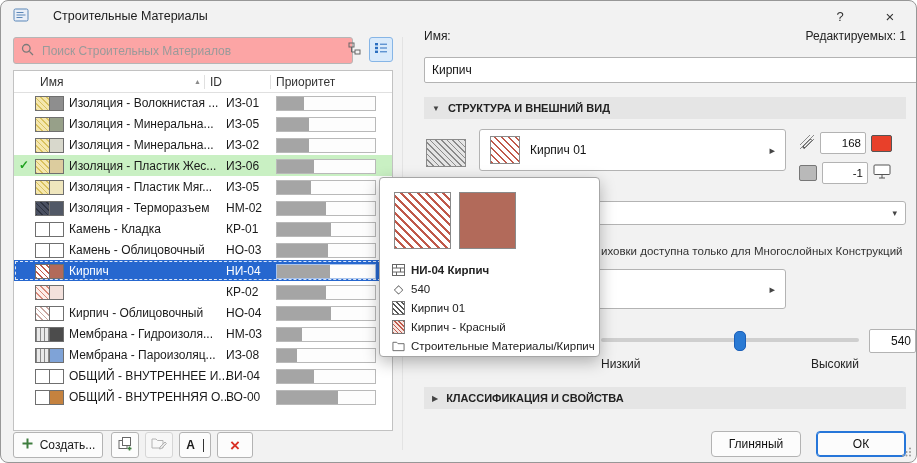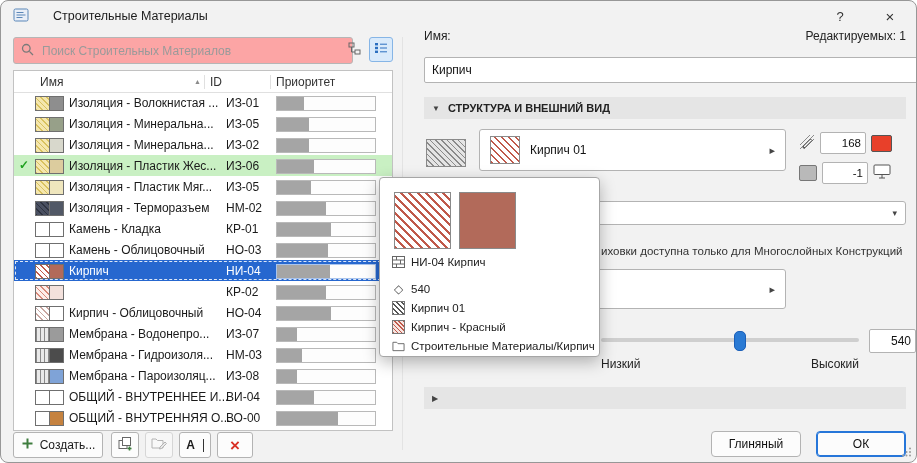--- a/index.html
+++ b/index.html
@@ -85,21 +85,21 @@
   .prio-input { top:304px; left:445px; width:37px; height:22px; border:1px solid #b3b3b3; border-radius:2px; background:#fff; font:inherit; text-align:right; padding:0 4px; color:#111; }
   .minmax { top:332px; left:177px; width:258px; display:flex; justify-content:space-between; color:#222; }
   .btn { top:406px; height:26px; width:90px; border:1px solid #b3b3b3; border-radius:4px; background:#fcfcfc; font:inherit; color:#111; }
   .btn.cancel { left:287px; }
   .btn.ok { left:392px; border:1px solid #2676d9; box-shadow:0 0 0 1px #2676d9 inset; }
   
   .tooltip { position:absolute; left:378px; top:176px; width:219px; height:178px; background:#fff; border:1px solid #a6a6a6; border-radius:4px; box-shadow:0 5px 16px rgba(0,0,0,.28); z-index:20; }
   .tt-sw { position:absolute; top:14px; width:55px; height:55px; border:1px solid #8a8a8a; }
   .tt-sw.one { left:14px; } .tt-sw.two { left:79px; }
   .tt-line { position:absolute; left:12px; right:6px; height:15px; display:flex; align-items:center; gap:6px; font-size:11.5px; color:#222; white-space:nowrap; }
-  .tt-line.l1 { top:76px; font-weight:normal; }
+  .tt-line.l1 { top:84px; font-weight:bold; }
   .tt-line.l2 { top:103px; } .tt-line.l3 { top:122px; } .tt-line.l4 { top:141px; } .tt-line.l5 { top:160px; }
   .tt-ico { width:13px; height:13px; flex:0 0 13px; display:inline-flex; align-items:center; justify-content:center; }
   .tt-hatch { width:12px; height:12px; border:1px solid #777; }
   .diamond { color:#555; font-size:12px; }
   
   .grip { position:absolute; right:4px; bottom:4px; width:11px; height:11px; }
 </style>
 </head>
 <body>
 
@@ -259,30 +259,20 @@
             </span>
           </div>
           <div class="trow">
             <span class="cell-check"></span>
             <span class="sw sw1" style="background: repeating-linear-gradient(45deg, rgb(201, 166, 160) 0px, rgb(201, 166, 160) 1px, transparent 1px, transparent 4px), rgb(255, 255, 255);"></span>
             <span class="sw sw2" style="background: rgb(255, 255, 255);"></span>
             <span class="cell-name">Кирпич - Облицовочный</span>
             <span class="cell-id">НО-04</span>
             <span class="cell-bar">
               <span class="bar-fill" style="width: 55%;"></span>
-            </span>
-          </div>
-          <div class="trow">
-            <span class="cell-check"></span>
-            <span class="sw sw1" style="background: repeating-linear-gradient(90deg, rgb(138, 138, 138) 0px, rgb(138, 138, 138) 1px, transparent 1px, transparent 4px), rgb(233, 233, 233);"></span>
-            <span class="sw sw2" style="background: rgb(155, 155, 155);"></span>
-            <span class="cell-name">Мембрана - Водонепро...</span>
-            <span class="cell-id">ИЗ-07</span>
-            <span class="cell-bar">
-              <span class="bar-fill" style="width: 20%;"></span>
             </span>
           </div>
           <div class="trow">
             <span class="cell-check"></span>
             <span class="sw sw1" style="background: repeating-linear-gradient(90deg, rgb(138, 138, 138) 0px, rgb(138, 138, 138) 1px, transparent 1px, transparent 4px), rgb(233, 233, 233);"></span>
             <span class="sw sw2" style="background: rgb(76, 76, 76);"></span>
             <span class="cell-name">Мембрана - Гидроизоля...</span>
             <span class="cell-id">НМ-03</span>
             <span class="cell-bar">
               <span class="bar-fill" style="width: 25%;"></span>
@@ -422,20 +412,21 @@
       <div class="thumb" style="left: 54%;"></div>
     </div>
     <input class="rp prio-input" value="540" style="">
     <div class="rp minmax">
       <span>Низкий</span>
       <span>Высокий</span>
     </div>
 
     <div class="rp section s2">
       <span class="tri">▶</span>
+      <span>КЛАССИФИКАЦИЯ И СВОЙСТВА</span>
     </div>
 
     <button class="rp btn cancel">Глиняный</button>
     <button class="rp btn ok">ОК</button>
   </div>
 
   <div class="tooltip">
     <div class="tt-sw one" style="background: repeating-linear-gradient(45deg, rgb(192, 89, 74) 0px, rgb(192, 89, 74) 2px, transparent 2px, transparent 6px), rgb(255, 255, 255);"></div>
     <div class="tt-sw two" style="background: rgb(178, 106, 90);"></div>
     <div class="tt-line l1">

